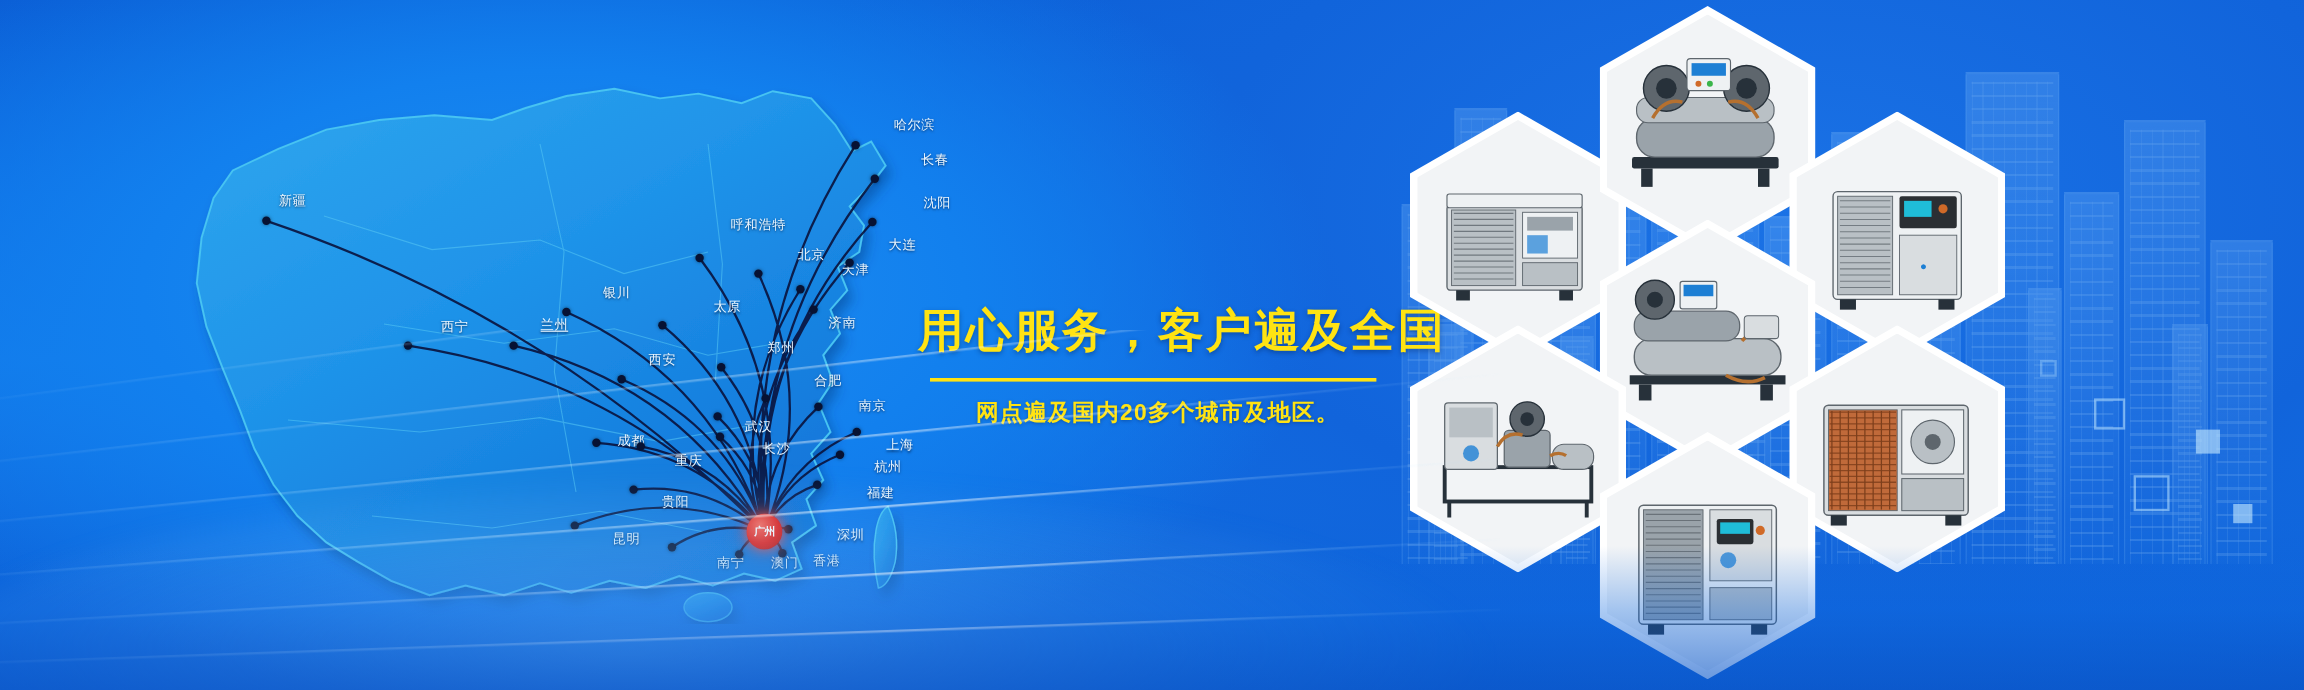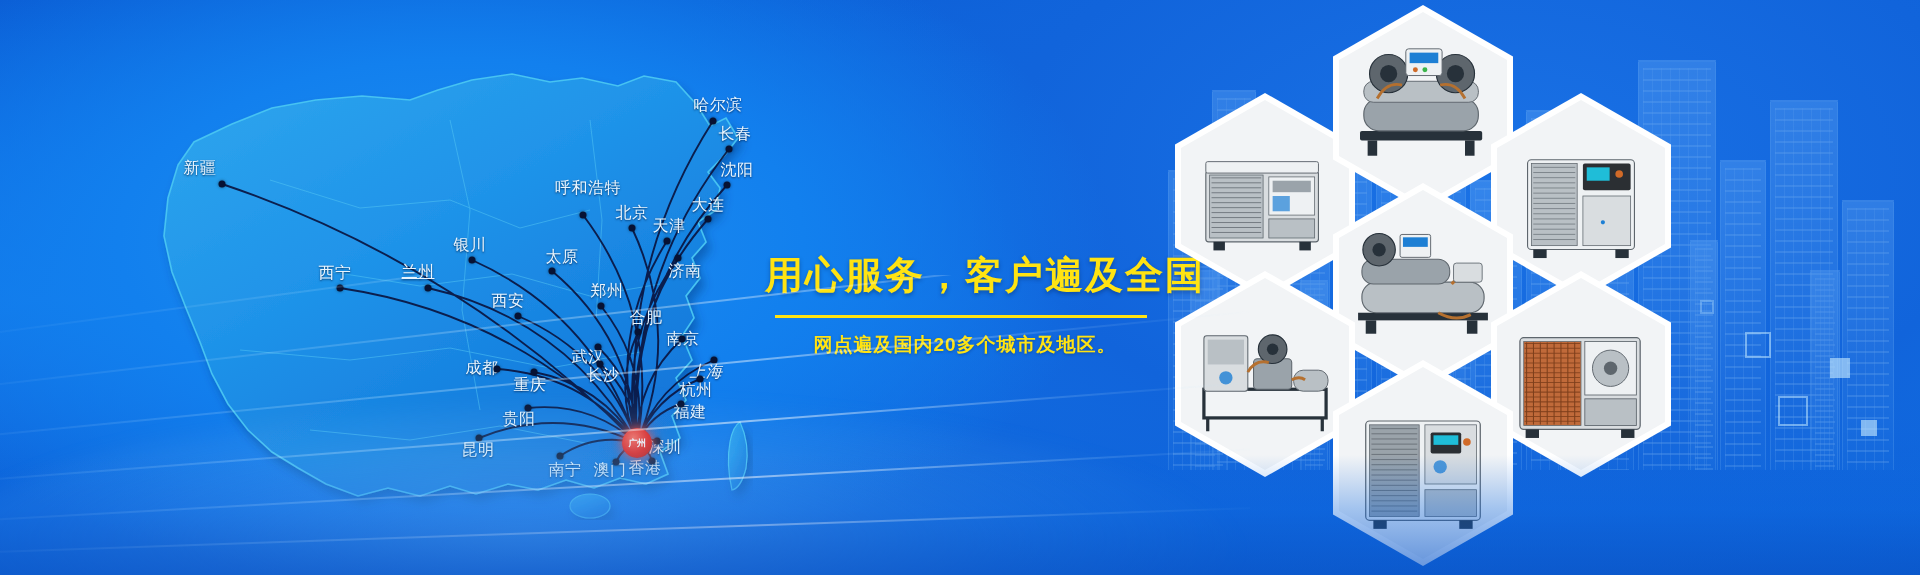--- a/index.html
+++ b/index.html
@@ -48,23 +48,23 @@
   }
 
   
   .sq { position:absolute; border:2px solid rgba(190,230,255,.55); }
   .sq.fill { background:rgba(200,235,255,.60); border:none; }
 
   
   #map { position:absolute; left:120px; top:60px; width:640px; height:460px; }
   #map svg { width:100%; height:100%; display:block; }
   .city-label {
-    position:absolute; color:#eaf6ff; font-size:16px; line-height:1;
+    position:absolute; color:#eaf6ff; font-size:11px; line-height:1;
     white-space:nowrap; text-shadow:0 1px 2px rgba(0,30,70,.8);
-    transform:translate(-50%,-50%); letter-spacing:.5px;
+    transform:translate(-50%,-50%); letter-spacing:.5px;margin-left:44px;
   }
   .city-dot {
     position:absolute; width:7px; height:7px; border-radius:50%;
     background:#071233; transform:translate(-50%,-50%);
     box-shadow:0 0 3px rgba(0,0,0,.5);
   }
   .hub {
     position:absolute; transform:translate(-50%,-50%);
     width:30px; height:30px; border-radius:50%;
     background:radial-gradient(circle at 38% 32%, #ff6a5a 0%, #e8231c 55%, #b8110c 100%);
@@ -207,23 +207,23 @@
         <div class="city-label" style="left: 563px; top: 279px;">南京</div>
         <div class="city-dot" style="left: 562px; top: 279px;"></div>
         <div class="city-label" style="left: 598px; top: 45px;">哈尔滨</div>
         <div class="city-dot" style="left: 593px; top: 61px;"></div>
         <div class="city-label" style="left: 615px; top: 74px;">长春</div>
         <div class="city-dot" style="left: 609px; top: 89px;"></div>
         <div class="city-label" style="left: 617px; top: 110px;">沈阳</div>
         <div class="city-dot" style="left: 607px; top: 125px;"></div>
         <div class="city-label" style="left: 588px; top: 145px;">大连</div>
         <div class="city-dot" style="left: 588px; top: 159px;"></div>
-        <div class="city-label" style="left: 565px; top: 211px;">济南</div>
+        <div class="city-label" style="left: 538px; top: 211px; font-family: Liberation Mono, monospace;">济南</div>
         <div class="city-dot" style="left: 558px; top: 198px;"></div>
-        <div class="city-label" style="left: 586px; top: 312px; font-style: italic;">上海</div>
+        <div class="city-label" style="left: 586px; top: 312px;">上海</div>
         <div class="city-dot" style="left: 594px; top: 300px;"></div>
         <div class="city-label" style="left: 576px; top: 330px;">杭州</div>
         <div class="city-dot" style="left: 580px; top: 319px;"></div>
         <div class="city-label" style="left: 570px; top: 352px;">福建</div>
         <div class="city-dot" style="left: 561px; top: 344px;"></div>
         <div class="city-label" style="left: 468px; top: 297px; text-align: center;">武汉</div>
         <div class="city-dot" style="left: 478px; top: 287px;"></div>
         <div class="city-label" style="left: 483px; top: 315px;">长沙</div>
         <div class="city-dot" style="left: 480px; top: 304px;"></div>
         <div class="city-label" style="left: 362px; top: 308px;">成都</div>

